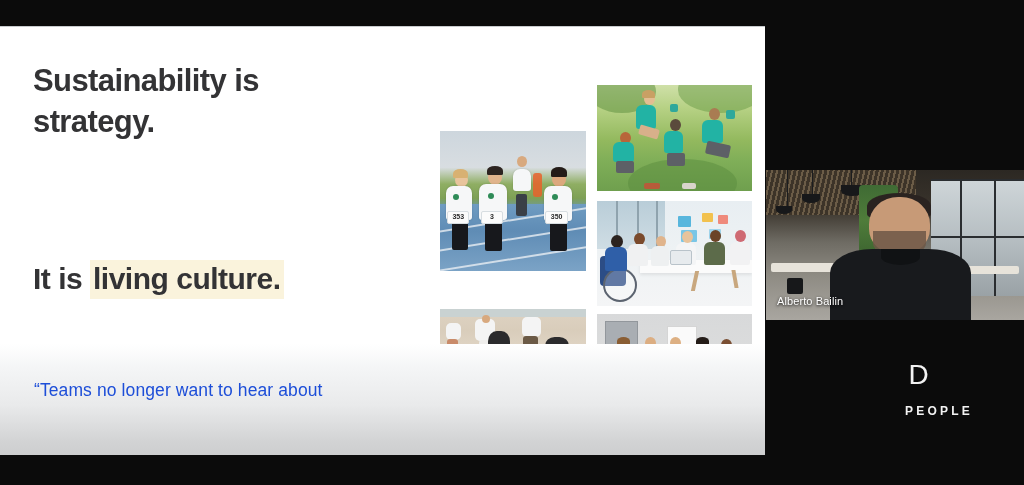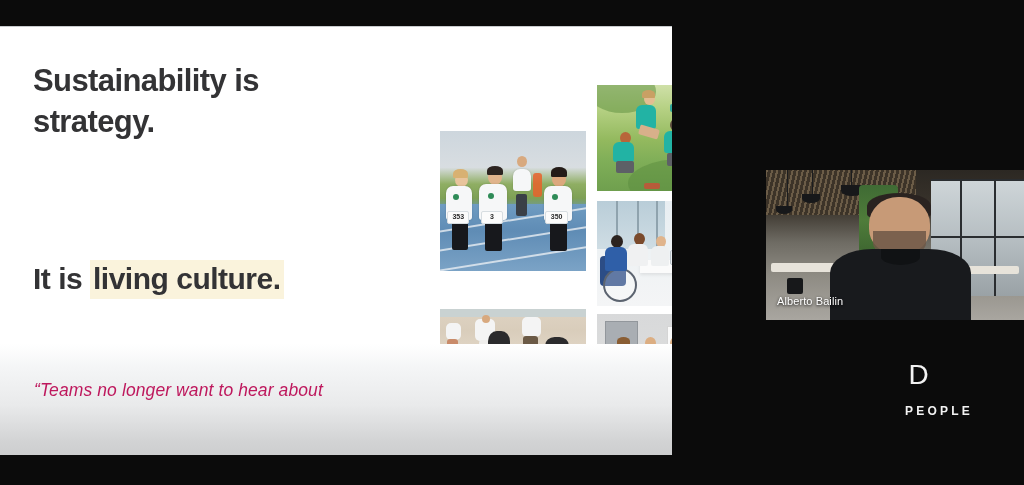--- a/index.html
+++ b/index.html
@@ -1,32 +1,32 @@
 <!DOCTYPE html>
 <html><head>
 <meta charset="utf-8">
 <style>
   html,body{margin:0;padding:0;background:#000;}
   body{width:1024px;height:485px;overflow:hidden;font-family:"Liberation Sans",sans-serif;}
   #stage{position:relative;width:1024px;height:485px;background:#0b0b0b;}
 
   
-  #slide{position:absolute;left:0;top:26px;width:672px;height:429px;background:#fff;overflow:hidden;}
+  #slide{position:absolute;left:0;top:26px;width:765px;height:429px;background:#fff;overflow:hidden;}
   #slide-top-rule{position:absolute;left:0;top:0;width:100%;height:1px;background:#9aa0a6;opacity:.55;}
 
   
   #headline{position:absolute;left:33px;top:34px;width:390px;}
   .hl-line{font-size:31px;font-weight:700;color:#333335;letter-spacing:-.6px;line-height:1.33;}
   #kicker{position:absolute;left:33px;top:236px;white-space:nowrap;font-size:30px;font-weight:700;color:#333335;letter-spacing:-.5px;}
   #kicker .mark{background:#faf3dc;padding:2px 3px 4px 3px;}
 
   
   #quote-band{position:absolute;left:0;top:318px;width:765px;height:111px;
       background:linear-gradient(to bottom,#ffffff 0%,#f4f5f6 22%,#e9eaeb 55%,#d2d3d4 88%,#cdcecf 100%);}
-  #quote{position:absolute;left:34px;top:352px;width:450px;color:#be185d;font-size:17.5px;font-style:italic;line-height:1.47;letter-spacing:.1px;}
+  #quote{position:absolute;left:34px;top:352px;width:450px;color:#1d4ed8;font-size:17.5px;line-height:1.47;letter-spacing:.1px;}
   #quote .strong{font-weight:700;}
 
   
   .photo{position:absolute;overflow:hidden;background:#dcdcdc;}
   .photo .ph{position:absolute;inset:0;}
 
   
   #photo-race{left:440px;top:105px;width:146px;height:140px;}
   #photo-race .sky{position:absolute;inset:0;background:linear-gradient(to bottom,#cdd6dd 0%,#d8dde1 26%,#8fae63 38%,#7ea055 48%,#6f9b9f 55%,#8fb6c9 62%,#7fa9c4 100%);}
   #photo-race .track{position:absolute;left:0;top:52%;width:100%;height:48%;background:linear-gradient(to bottom,#6f9cc2,#5f8cb5 40%,#7ba3c6);}

